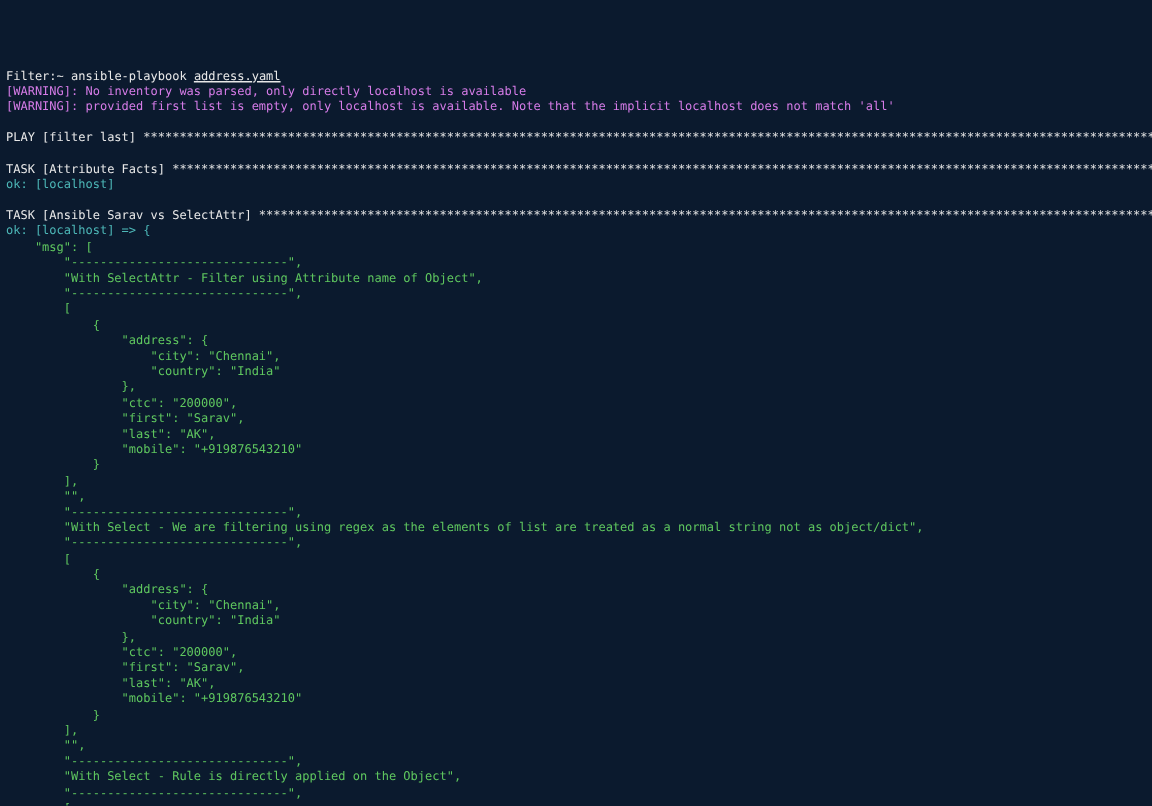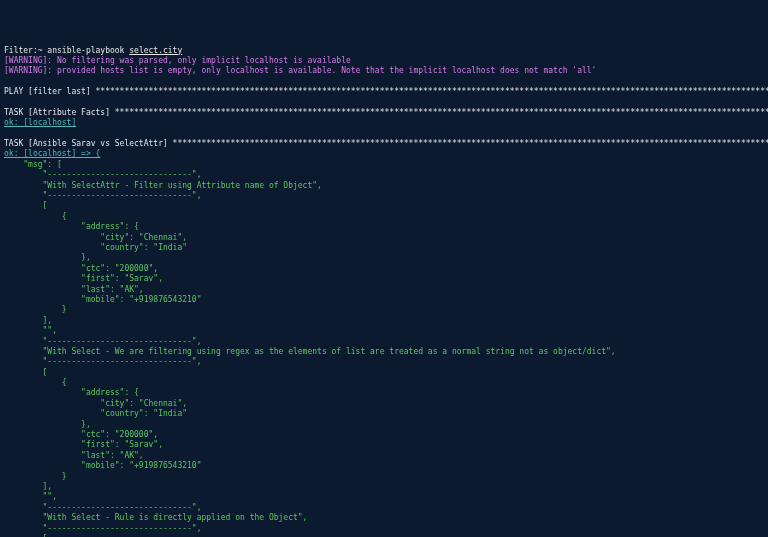--- a/index.html
+++ b/index.html
@@ -10,32 +10,32 @@
       line-height: 1.3;
       color: #d0d0d0;
       padding: 4px;
       white-space: pre;
       overflow: hidden;
       width: 768px;
       height: 537px;
     }
     .white { color: #e8e8e8; }
     .magenta { color: #d67ce8; text-align: center; }
-    .teal { color: #4db8b8; text-decoration: underline; }
+    .teal { color: #4db8b8; }
     .green { color: #5fc75f; }
     .underline { text-decoration: underline; }
   </style>
 </head>
 <body>
 
 
 
-<div><span class="white">Filter:~ </span><span class="white">ansible-playbook </span><span class="white underline">select.city</span>
-<span class="magenta">[WARNING]: </span><span class="magenta">No filtering was parsed, only implicit localhost is available</span>
-<span class="magenta">[WARNING]: </span><span class="magenta">provided hosts list is empty, only localhost is available. Note that the implicit localhost does not match 'all'</span>
+<div><span class="white">Filter:~ </span><span class="white">ansible-playbook </span><span class="white underline">address.yaml</span>
+<span class="magenta">[WARNING]: </span><span class="magenta">No inventory was parsed, only directly localhost is available</span>
+<span class="magenta">[WARNING]: </span><span class="magenta">provided first list is empty, only localhost is available. Note that the implicit localhost does not match 'all'</span>
 
 <span class="white">PLAY [filter last] </span><span class="white">****************************************************************************************************************************************************************</span>
 
 <span class="white">TASK [Attribute Facts] </span><span class="white">************************************************************************************************************************************************************</span>
 <span class="teal">ok: [localhost]</span>
 
 <span class="white">TASK [Ansible Sarav vs SelectAttr] </span><span class="white">***********************************************************************************************************************************************</span>
 <span class="teal">ok: [localhost] =&gt; {</span>
 <span class="green">    "msg": [</span>
 <span class="green">        "------------------------------",</span>

